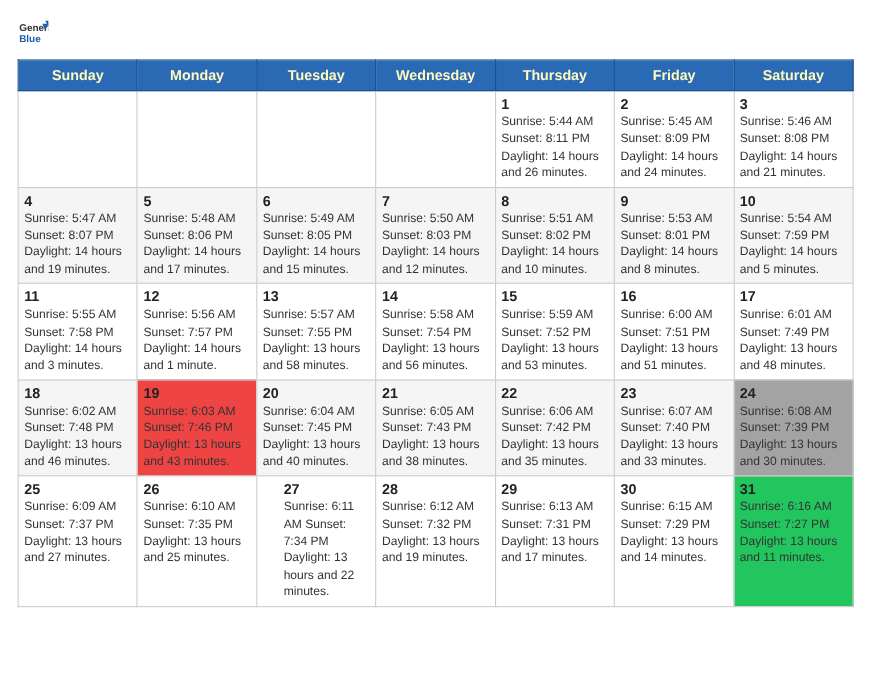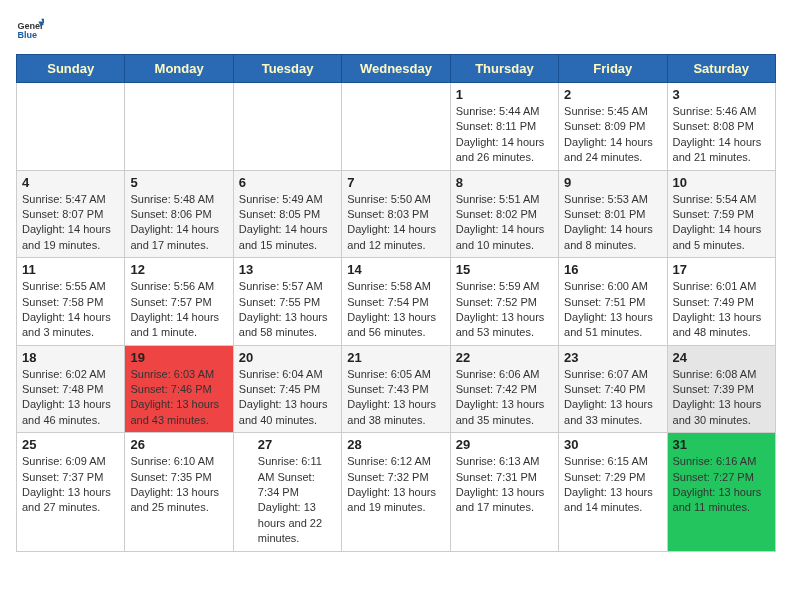--- a/index.html
+++ b/index.html
@@ -269,21 +269,21 @@
           <div class="day-info">Sunrise: 6:06 AM
 Sunset: 7:42 PM
 Daylight: 13 hours and 35 minutes.</div>
         </td>
         <td style="background: rgb(245, 245, 245);">
           <span class="day-number">23</span>
           <div class="day-info">Sunrise: 6:07 AM
 Sunset: 7:40 PM
 Daylight: 13 hours and 33 minutes.</div>
         </td>
-        <td style="background: #e5e5e5; margin-top: 26px;">
+        <td style="background: #a3a3a3; margin-top: 26px;">
           <span class="day-number">24</span>
           <div class="day-info">Sunrise: 6:08 AM
 Sunset: 7:39 PM
 Daylight: 13 hours and 30 minutes.</div>
         </td>
       </tr>
       <tr>
         <td style="background: rgb(255, 255, 255);">
           <span class="day-number">25</span>
           <div class="day-info">Sunrise: 6:09 AM

